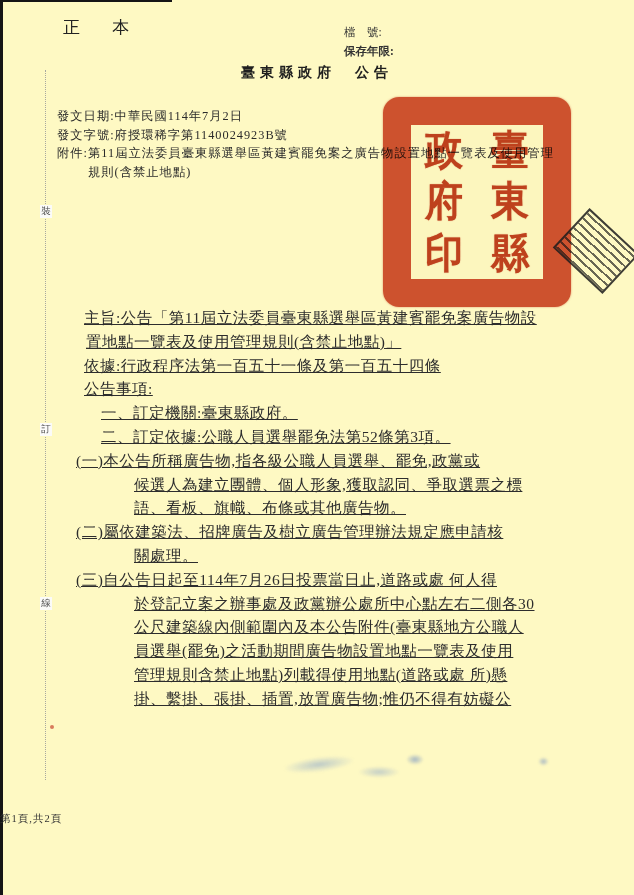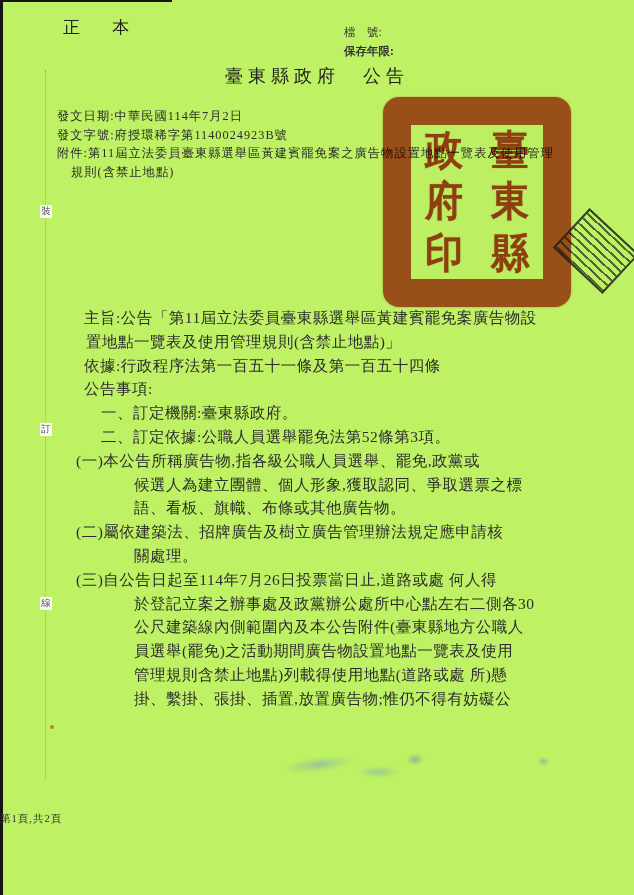--- a/index.html
+++ b/index.html
@@ -1,39 +1,39 @@
 <!DOCTYPE html>
 <html><head>
 <meta charset="utf-8">
 <style>
   html,body{margin:0;padding:0;background:#e8e8e6;}
   #page{
     position:relative; width:634px; height:895px; margin:0 auto;
-    background:#bef264; overflow:hidden;
+    background:#fef9c3; overflow:hidden;
     font-family:"Liberation Serif","DejaVu Serif",serif;
     color:#2e2e2e;
   }
   
   .edge-left{position:absolute;left:0;top:0;width:3px;height:895px;background:#151515;}
   .edge-top{position:absolute;left:0;top:0;width:172px;height:2px;background:#151515;}
   
   .copy-label{position:absolute;left:63px;top:16px;font-size:17px;letter-spacing:14px;color:#222;}
   .file-label{position:absolute;left:344px;top:25px;font-size:11.5px;color:#333;}
   .retention-label{position:absolute;left:344px;top:44px;font-size:11.5px;color:#333;font-weight:bold;}
   .doc-title{position:absolute;left:0;top:64px;width:634px;text-align:center;
-    font-size:18px;font-weight:400;letter-spacing:5px;color:#1f1f1f;}
+    font-size:14px;font-weight:700;letter-spacing:5px;color:#1f1f1f;}
   
   .meta{position:absolute;left:57px;top:107px;font-size:12.3px;letter-spacing:1px;line-height:18.6px;color:#2b2b2b;}
-  .meta .att2{margin-left:14px;}
+  .meta .att2{margin-left:31px;}
   
   .binding-line{position:absolute;left:45px;top:70px;height:710px;border-left:1px dotted #9a9a9a;opacity:.85;}
   .bmark{position:absolute;left:40px;width:12px;text-align:center;font-size:9.5px;color:#4a4a4a;background:#fbfbf9;}
   .bm1{top:205px}.bm2{top:423px}.bm3{top:597px}
   
-  .body{position:absolute;left:0;top:306px;width:574px;font-size:15.5px;letter-spacing:.5px;color:#2d2d2d;}
+  .body{position:absolute;left:0;top:306px;width:574px;font-size:15.5px;letter-spacing:.5px;color:#2d2d2d;text-decoration:underline;}
   .bl{height:23.8px;line-height:23.8px;white-space:nowrap;}
   .i0{margin-left:84px}.ic{margin-left:86px}.i1{margin-left:101px}.i2{margin-left:76px}.i3{margin-left:134px}
   
   .seal{position:absolute;left:383px;top:97px;width:188px;height:210px;mix-blend-mode:multiply;opacity:.96;}
   .seal-frame{position:absolute;inset:0;border:28px solid rgba(199,62,35,.93);border-radius:16px;box-shadow:0 0 2px rgba(199,62,35,.6);}
   .seal-inner{position:absolute;left:28px;top:28px;right:28px;bottom:28px;background:rgba(250,247,243,.55);
     display:grid;grid-template-columns:1fr 1fr;grid-template-rows:1fr 1fr 1fr;}
   .seal-ch{display:flex;align-items:center;justify-content:center;
     font-size:38px;font-weight:700;color:#bd3a1d;transform:scaleY(1.08);
     text-shadow:0 0 1px rgba(189,58,29,.7);}

